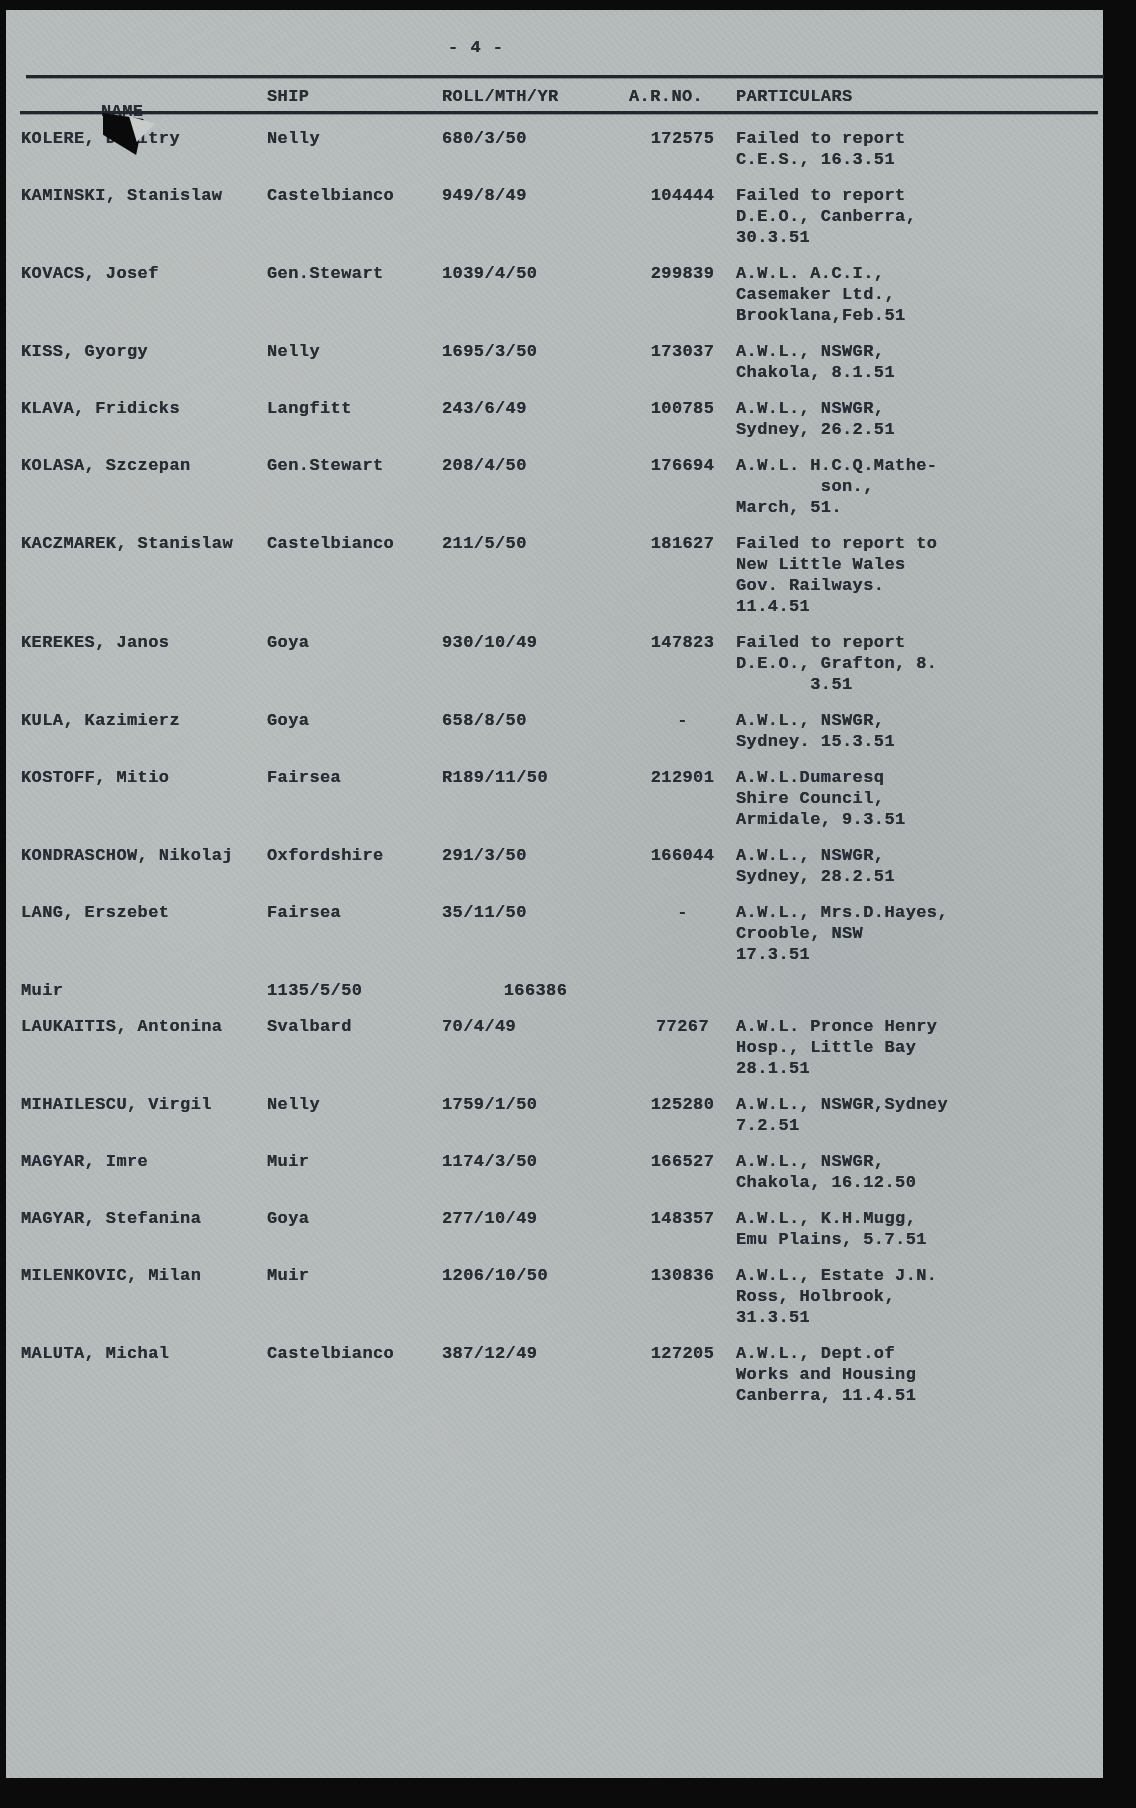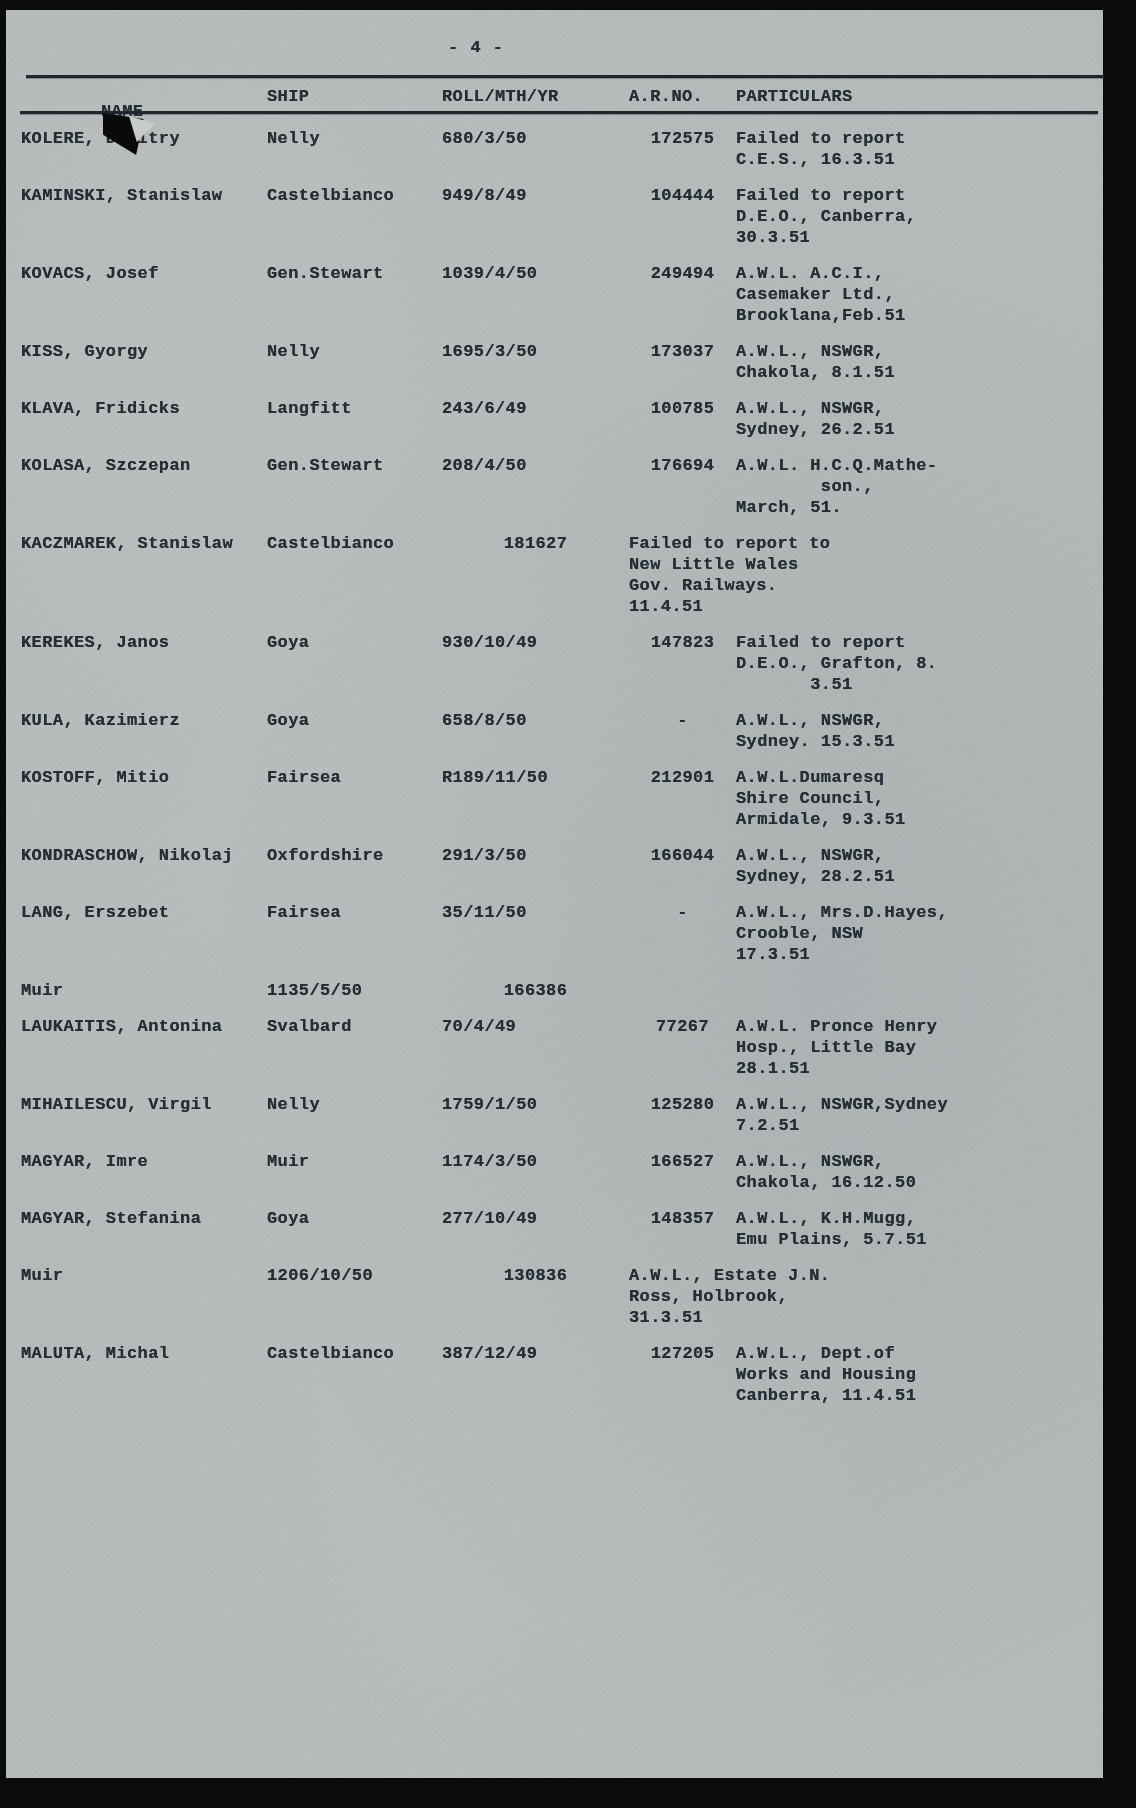--- a/index.html
+++ b/index.html
@@ -85,21 +85,21 @@
         <div class="cell c-name">KAMINSKI, Stanislaw</div>
         <div class="cell c-ship">Castelbianco</div>
         <div class="cell c-roll">949/8/49</div>
         <div class="cell c-arno">104444</div>
         <div class="cell c-part"><div>Failed to report</div><div>D.E.O., Canberra,</div><div>30.3.51</div></div>
       </div>
       <div class="row">
         <div class="cell c-name">KOVACS, Josef</div>
         <div class="cell c-ship">Gen.Stewart</div>
         <div class="cell c-roll">1039/4/50</div>
-        <div class="cell c-arno">249494</div>
+        <div class="cell c-arno">299839</div>
         <div class="cell c-part"><div>A.W.L. A.C.I.,</div><div>Casemaker Ltd.,</div><div>Brooklana,Feb.51</div></div>
       </div>
       <div class="row">
         <div class="cell c-name">KISS, Gyorgy</div>
         <div class="cell c-ship">Nelly</div>
         <div class="cell c-roll">1695/3/50</div>
         <div class="cell c-arno">173037</div>
         <div class="cell c-part"><div>A.W.L., NSWGR,</div><div>Chakola, 8.1.51</div></div>
       </div>
       <div class="row">
@@ -112,20 +112,21 @@
       <div class="row">
         <div class="cell c-name">KOLASA, Szczepan</div>
         <div class="cell c-ship">Gen.Stewart</div>
         <div class="cell c-roll">208/4/50</div>
         <div class="cell c-arno">176694</div>
         <div class="cell c-part"><div>A.W.L. H.C.Q.Mathe-</div><div>        son.,</div><div>March, 51.</div></div>
       </div>
       <div class="row">
         <div class="cell c-name">KACZMAREK, Stanislaw</div>
         <div class="cell c-ship">Castelbianco</div>
+        <div class="cell c-roll">211/5/50</div>
         <div class="cell c-arno">181627</div>
         <div class="cell c-part"><div>Failed to report to</div><div>New Little Wales</div><div>Gov. Railways.</div><div>11.4.51</div></div>
       </div>
       <div class="row">
         <div class="cell c-name">KEREKES, Janos</div>
         <div class="cell c-ship">Goya</div>
         <div class="cell c-roll">930/10/49</div>
         <div class="cell c-arno">147823</div>
         <div class="cell c-part"><div>Failed to report</div><div>D.E.O., Grafton, 8.</div><div>       3.51</div></div>
       </div>
@@ -184,20 +185,21 @@
         <div class="cell c-part"><div>A.W.L., NSWGR,</div><div>Chakola, 16.12.50</div></div>
       </div>
       <div class="row">
         <div class="cell c-name">MAGYAR, Stefanina</div>
         <div class="cell c-ship">Goya</div>
         <div class="cell c-roll">277/10/49</div>
         <div class="cell c-arno">148357</div>
         <div class="cell c-part"><div>A.W.L., K.H.Mugg,</div><div>Emu Plains, 5.7.51</div></div>
       </div>
       <div class="row">
+        <div class="cell c-name">MILENKOVIC, Milan</div>
         <div class="cell c-ship">Muir</div>
         <div class="cell c-roll">1206/10/50</div>
         <div class="cell c-arno">130836</div>
         <div class="cell c-part"><div>A.W.L., Estate J.N.</div><div>Ross, Holbrook,</div><div>31.3.51</div></div>
       </div>
       <div class="row">
         <div class="cell c-name">MALUTA, Michal</div>
         <div class="cell c-ship">Castelbianco</div>
         <div class="cell c-roll">387/12/49</div>
         <div class="cell c-arno">127205</div>

